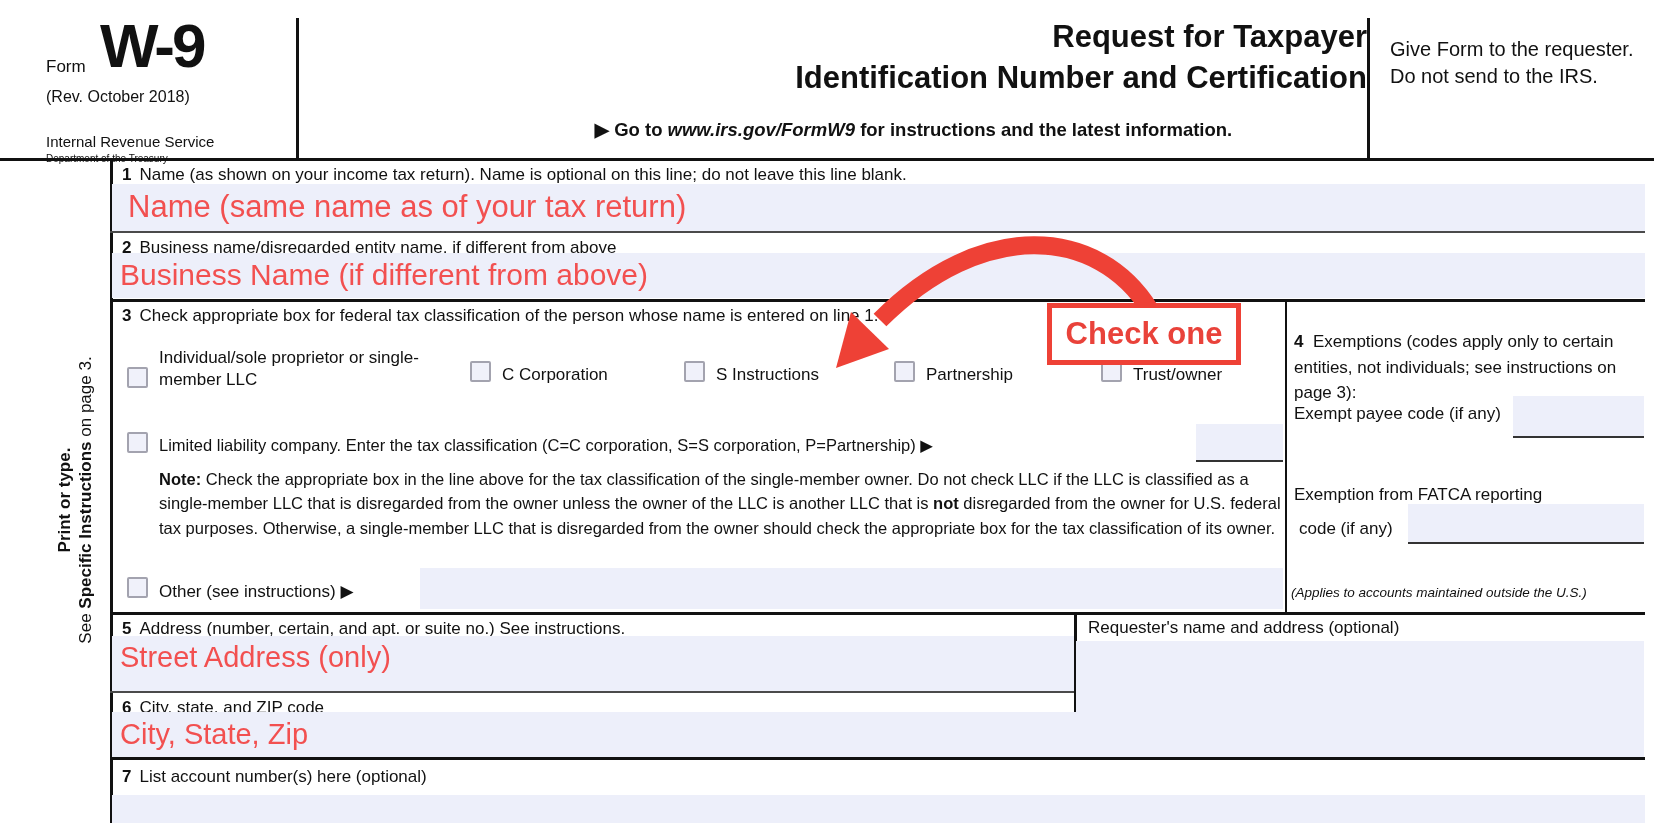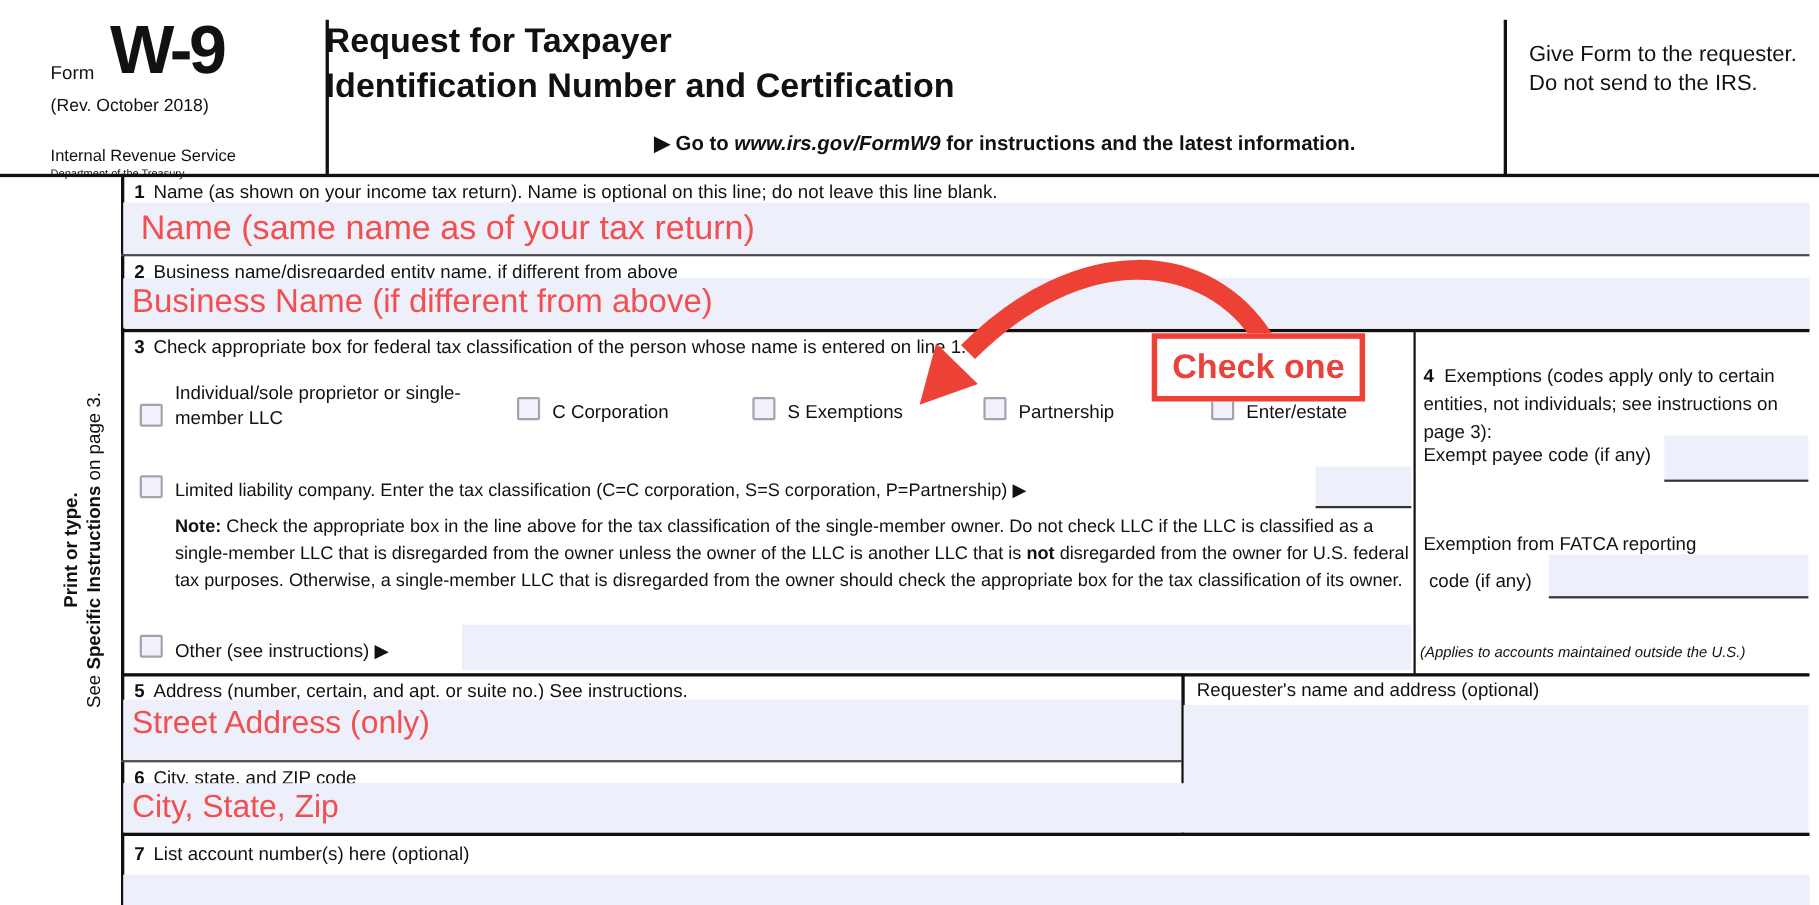--- a/index.html
+++ b/index.html
@@ -9,21 +9,21 @@
 
   
   .form-word { left:46px; top:57px; font-size:17px; }
   .form-number { left:100px; top:10px; font-size:62px; font-weight:bold; letter-spacing:-3px; }
   .revision { left:46px; top:88px; font-size:16px; }
   .dept { left:46px; top:114px; font-size:10px;margin-top:39px; }
   .agency { left:46px; top:133px; font-size:15px; }
   .vline { background:#111; width:2.5px; }
   .hline { background:#111; height:2.5px; }
   .hline-thin { background:#4a4a4a; height:1.8px; }
-  .title-wrap { left:296px; top:16px; width:1071px; text-align:left; font-weight:bold; font-size:31px; line-height:41px; }
+  .title-wrap { left:296px; top:16px; width:1071px; text-align:right; font-weight:bold; font-size:31px; line-height:41px; }
   .subtitle { left:296px; top:119px; width:1235px; text-align:center; font-weight:bold; font-size:18.5px; }
   .subtitle .lnk { font-style:italic; }
   .give-form { left:1390px; top:36px; width:254px; font-weight:normal; font-size:20px; line-height:27px; }
 
   
   .sidebar { left:-174px; top:478px; width:500px; height:44px; transform:rotate(-90deg); text-align:center; font-size:17px; line-height:21px; }
 
   
   .row-label { font-size:17px; }
   .row-label b { margin-right:8px; }
@@ -88,27 +88,27 @@
     <b>3</b><span>Check appropriate box for federal tax classification of the person whose name is entered on line 1.</span>
   </div>
 
   <div class="abs cb" style="left:127px; top:367px;"></div>
   <div class="abs cb-label" style="left:159px; top:347px; width:274px;">Individual/sole proprietor or single-member LLC</div>
 
   <div class="abs cb" style="left:470px; top:361px;"></div>
   <div class="abs cb-label" style="left:502px; top:364px;">C Corporation</div>
 
   <div class="abs cb" style="left:684px; top:361px;"></div>
-  <div class="abs cb-label" style="left:716px; top:364px;">S Exemptions</div>
+  <div class="abs cb-label" style="left:716px; top:364px;">S Instructions</div>
 
   <div class="abs cb" style="left:894px; top:361px;"></div>
   <div class="abs cb-label" style="left:926px; top:364px;">Partnership</div>
 
   <div class="abs cb" style="left:1101px; top:361px;"></div>
-  <div class="abs cb-label" style="left:1133px; top:364px;">Enter/estate</div>
+  <div class="abs cb-label" style="left:1133px; top:364px;">Trust/owner</div>
 
   <div class="abs cb" style="left:127px; top:432px;"></div>
   <div class="abs" style="left:159px; top:436px; font-size:16.5px;">
     <span>Limited liability company. Enter the tax classification (C=C corporation, S=S corporation, P=Partnership)</span> <span>▶</span>
   </div>
   <div class="abs codebox" style="left:1196px; top:424px; width:87px; height:38px; font-size:24px;"></div>
 
   <div class="abs note" style="left:159px; top:467px; width:1122px;">
     <b>Note:</b><span> Check the appropriate box in the line above for the tax classification of the single-member owner.  Do not check LLC if the LLC is classified as a single-member LLC that is disregarded from the owner unless the owner of the LLC is another LLC that is </span><b>not</b><span> disregarded from the owner for U.S. federal tax purposes. Otherwise, a single-member LLC that is disregarded from the owner should check the appropriate box for the tax classification of its owner.</span>
   </div>

